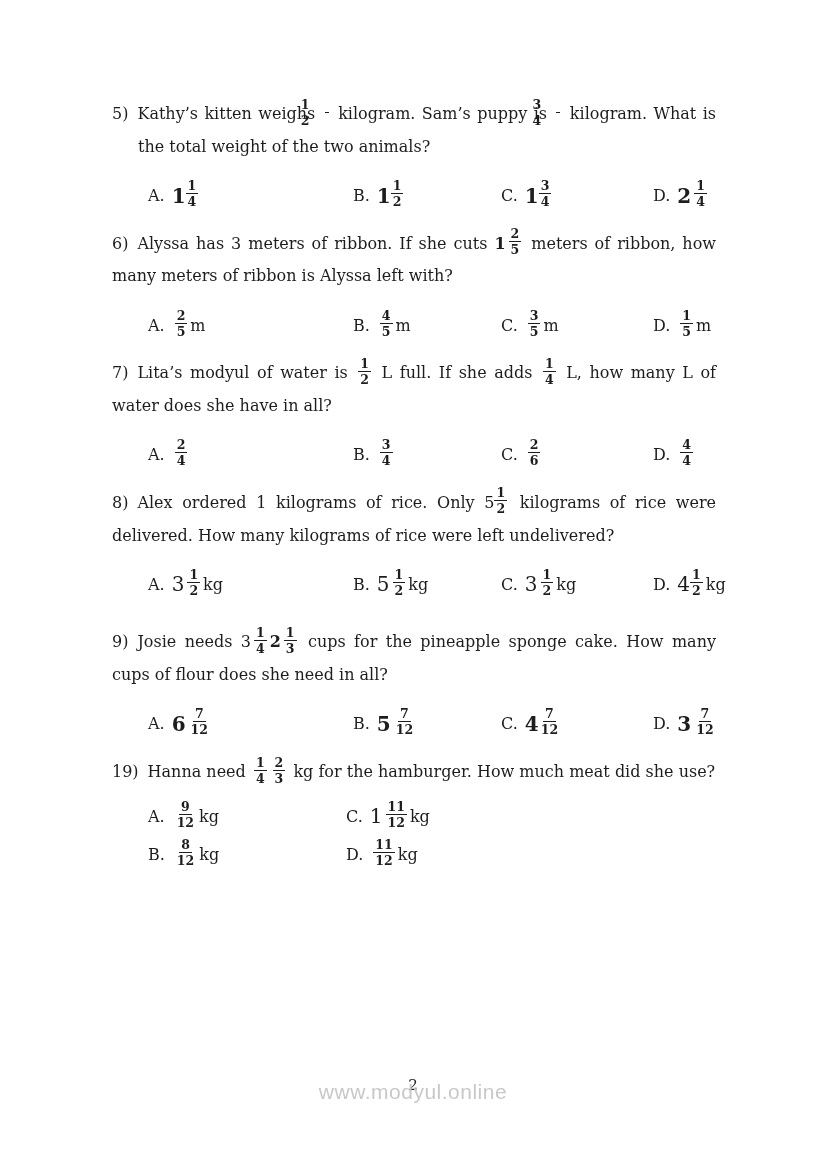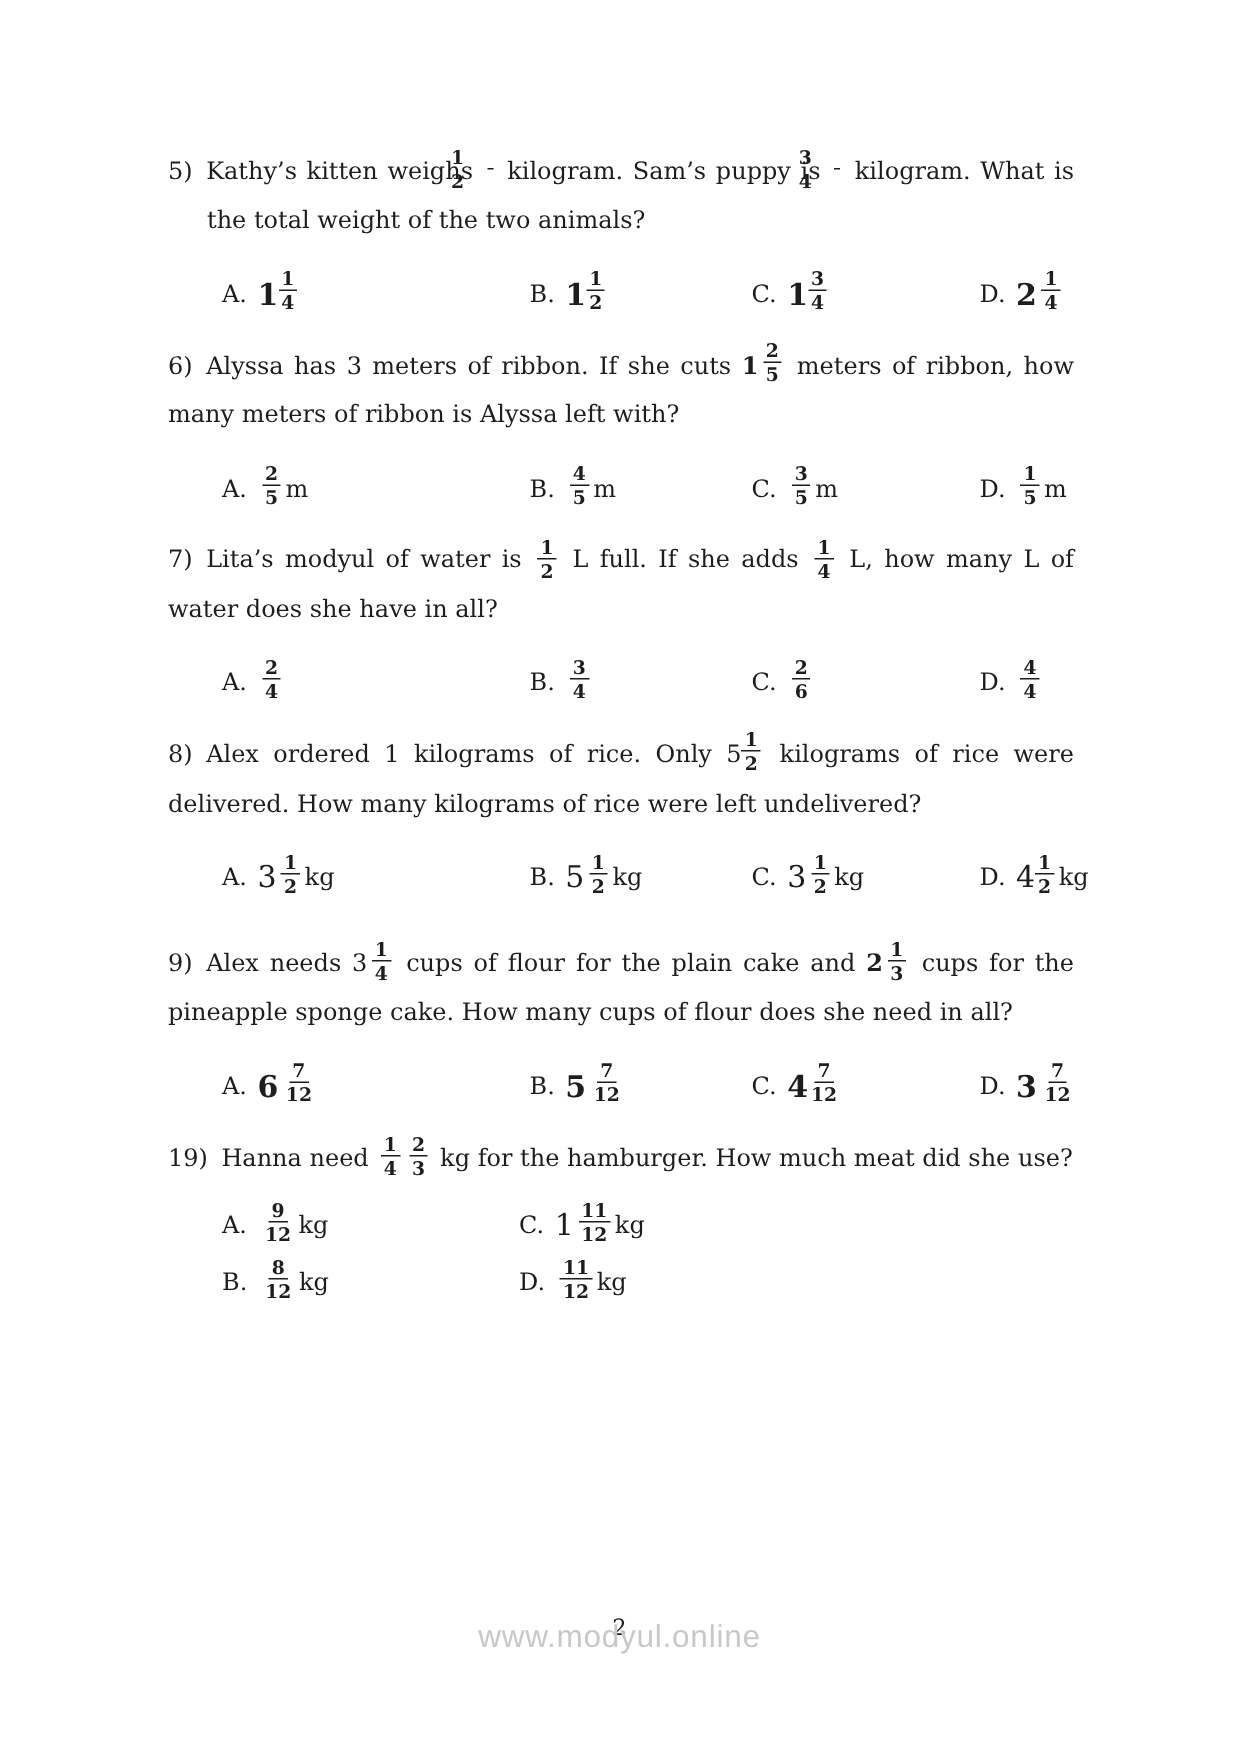--- a/index.html
+++ b/index.html
@@ -275,27 +275,27 @@
               <span class="frac bold">
                 <span class="num">1</span>
                 <span class="den">2</span>
               </span>
             </span>
             <span class="txt"> kg</span>
           </div>
         </div>
       </div>
       <div class="question extra-top">
-        <p class="q-text"><span class="q-num">9)</span><span class="txt">Alex needs </span><span class="mixed">
+        <p class="q-text"><span class="q-num">9)</span><span class="txt">Josie needs </span><span class="mixed">
             <span class="whole">3</span>
             <span class="frac bold">
               <span class="num">1</span>
               <span class="den">4</span>
             </span>
-          </span><span class="txt"> cups of flour for the plain cake and </span><span class="mixed">
+          </span><span class="mixed">
             <span class="whole bold">2</span>
             <span class="frac bold">
               <span class="num">1</span>
               <span class="den">3</span>
             </span>
           </span><span class="txt"> cups for the pineapple sponge cake. How many cups of flour does she need in all?</span></p>
         <div class="options row4">
           <div class="option">
             <span class="opt-label">A.</span>
             <span class="mixed">

